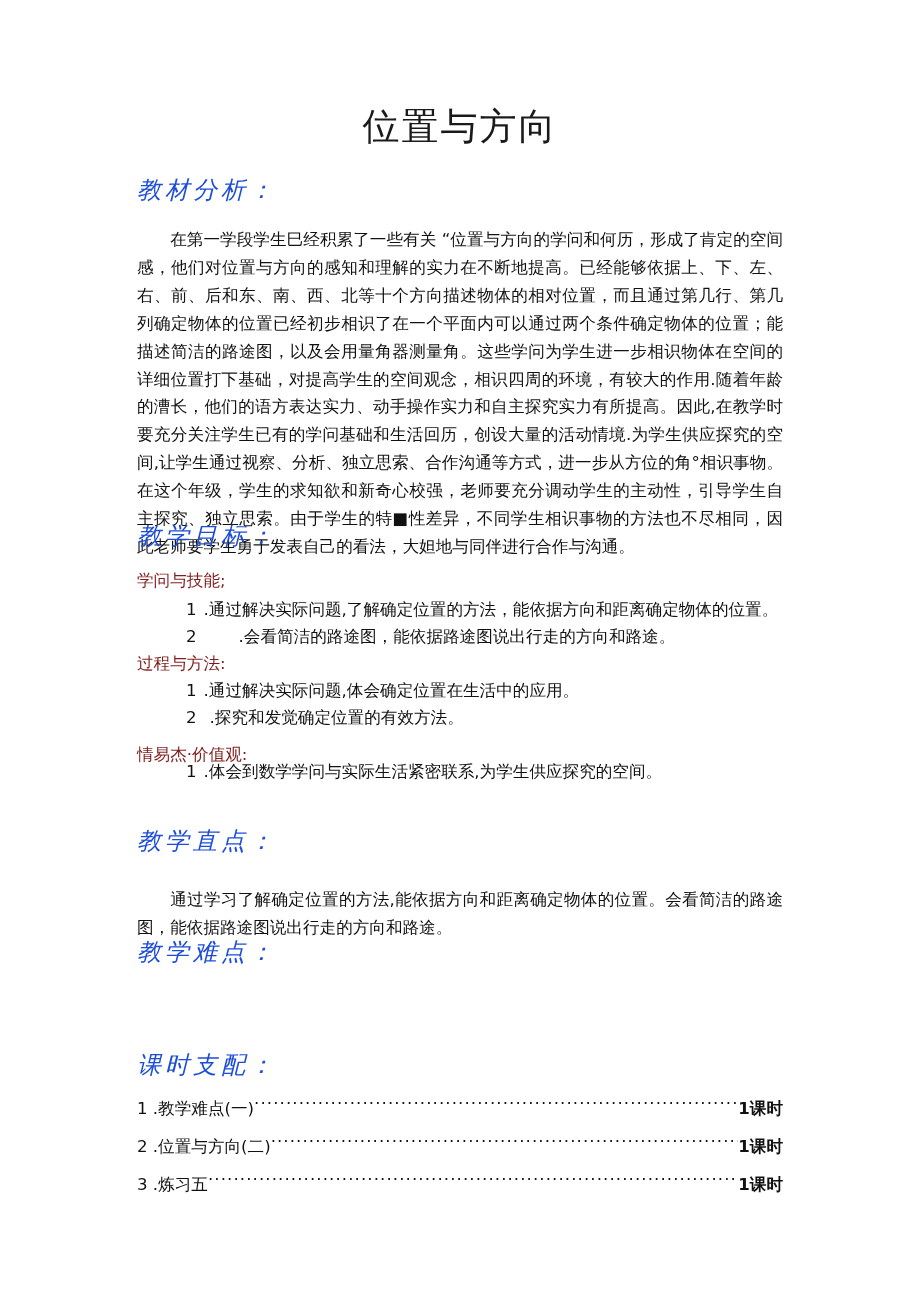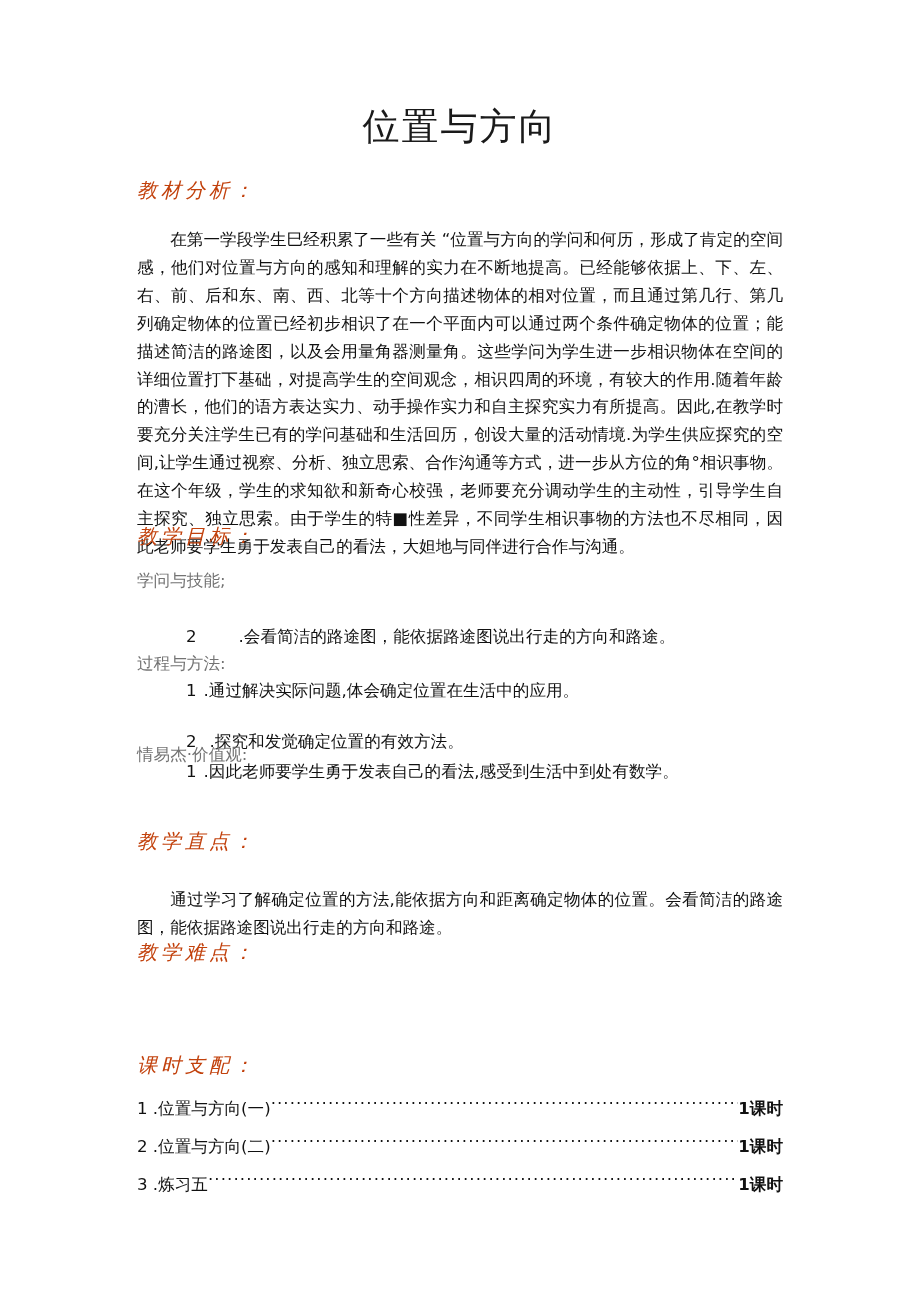--- a/index.html
+++ b/index.html
@@ -37,24 +37,24 @@
     letter-spacing: 2px;
     font-weight: normal;
     color: #1a1a1a;
   }
 
   
   .sec-head {
     position: absolute;
     left: 137px;
     font-family: "DejaVu Serif", "Liberation Serif", serif;
-    font-size: 20px;
+    font-size: 24px;
     line-height: 26px;
     letter-spacing: 4px;
-    color: #c2410c;
+    color: #1d4ed8;
     font-style: italic;
     font-weight: normal;
     white-space: nowrap;
   }
 
   
   .body-para {
     position: absolute;
     left: 137px;
     width: 646px;
@@ -64,21 +64,21 @@
     text-justify: inter-ideograph;
     color: #111;
   }
   .body-para.indent { text-indent: 2em; margin-top: 18px; }
 
   .plain-line {
     position: absolute;
     left: 137px;
     font-size: 16.6px;
     line-height: 27px;
-    color: #737373;
+    color: #7f1d1d;
     white-space: nowrap;
   }
 
   
   .num-item {
     position: absolute;
     font-size: 16.6px;
     line-height: 27px;
     color: #111;
     white-space: nowrap;
@@ -129,54 +129,57 @@
   <div class="doc-title">位置与方向</div>
 
   <div class="sec-head" style="top:177px;">教材分析：</div>
 
   <div class="body-para indent" style="top:208px;">在第一学段学生巳经积累了一些有关 “位置与方向的学问和何历，形成了肯定的空间感，他们对位置与方向的感知和理解的实力在不断地提高。已经能够依据上、下、左、右、前、后和东、南、西、北等十个方向描述物体的相对位置，而且通过第几行、第几列确定物体的位置已经初步相识了在一个平面内可以通过两个条件确定物体的位置；能描述简洁的路途图，以及会用量角器测量角。这些学问为学生进一步相识物体在空间的详细位置打下基础，对提高学生的空间观念，相识四周的环境，有较大的作用.随着年龄的漕长，他们的语方表达实力、动手操作实力和自主探究实力有所提高。因此,在教学时要充分关注学生已有的学问基础和生活回历，创设大量的活动情境.为学生供应探究的空间,让学生通过视察、分析、独立思索、合作沟通等方式，进一步从方位的角°相识事物。在这个年级，学生的求知欲和新奇心校强，老师要充分调动学生的主动性，引导学生自主探究、独立思索。由于学生的特■性差异，不同学生相识事物的方法也不尽相同，因此老师要学生勇于发表自己的看法，大妲地与同伴进行合作与沟通。</div>
 
   <div class="sec-head" style="top:523px;">教学目标：</div>
 
   <div class="plain-line" style="top:567px;">学问与技能;</div>
 
+  <div class="num-item" style="left:186px; top:596px;">
+    <span class="num">1</span><span style="display:inline-block;width:7px;"></span><span class="dot">.</span><span>通过解决实际问题,了解确定位置的方法，能依据方向和距离确定物体的位置。</span>
+  </div>
 
   <div class="num-item" style="left:186px; top:623px;text-align:center;">
     <span class="num">2</span><span style="display:inline-block;width:42px;"></span><span class="dot">.</span><span>会看简洁的路途图，能依据路途图说出行走的方向和路途。</span>
   </div>
 
   <div class="plain-line" style="top:650px;">过程与方法:</div>
 
   <div class="num-item" style="left:186px; top:677px;">
     <span class="num">1</span><span style="display:inline-block;width:7px;"></span><span class="dot">.</span><span>通过解决实际问题,体会确定位置在生活中的应用。</span>
   </div>
 
-  <div class="num-item" style="left:186px; top:704px;margin-top:24px;">
+  <div class="num-item" style="left:186px; top:704px;">
     <span class="num">2</span><span style="display:inline-block;width:13px;"></span><span class="dot">.</span><span>探究和发觉确定位置的有效方法。</span>
   </div>
 
   <div class="plain-line" style="top:731px;margin-top:10px;">情易杰·价值观:</div>
 
   <div class="num-item" style="left:186px; top:758px;">
-    <span class="num">1</span><span style="display:inline-block;width:7px;"></span><span class="dot">.</span><span>因此老师要学生勇于发表自己的看法,感受到生活中到处有数学。</span>
+    <span class="num">1</span><span style="display:inline-block;width:7px;"></span><span class="dot">.</span><span>体会到数学学问与实际生活紧密联系,为学生供应探究的空间。</span>
   </div>
 
 
   <div class="sec-head" style="top:828px;">教学直点：</div>
 
   <div class="body-para indent" style="top:868px;">通过学习了解确定位置的方法,能依据方向和距离确定物体的位置。会看简洁的路途图，能依据路途图说出行走的方向和路途。</div>
 
   <div class="sec-head" style="top:939px;">教学难点：</div>
 
 
   <div class="sec-head" style="top:1052px;">课时支配：</div>
 
   <div class="toc-row" style="top:1095px;">
     <span class="toc-num">1 .</span>
-    <span class="toc-label">位置与方向(一)</span>
+    <span class="toc-label">教学难点(一)</span>
     <span class="toc-leader"></span>
     <span class="toc-pages">1课时</span>
   </div>
 
   <div class="toc-row" style="top:1133px;">
     <span class="toc-num">2 .</span>
     <span class="toc-label">位置与方向(二)</span>
     <span class="toc-leader"></span>
     <span class="toc-pages">1课时</span>
   </div>

